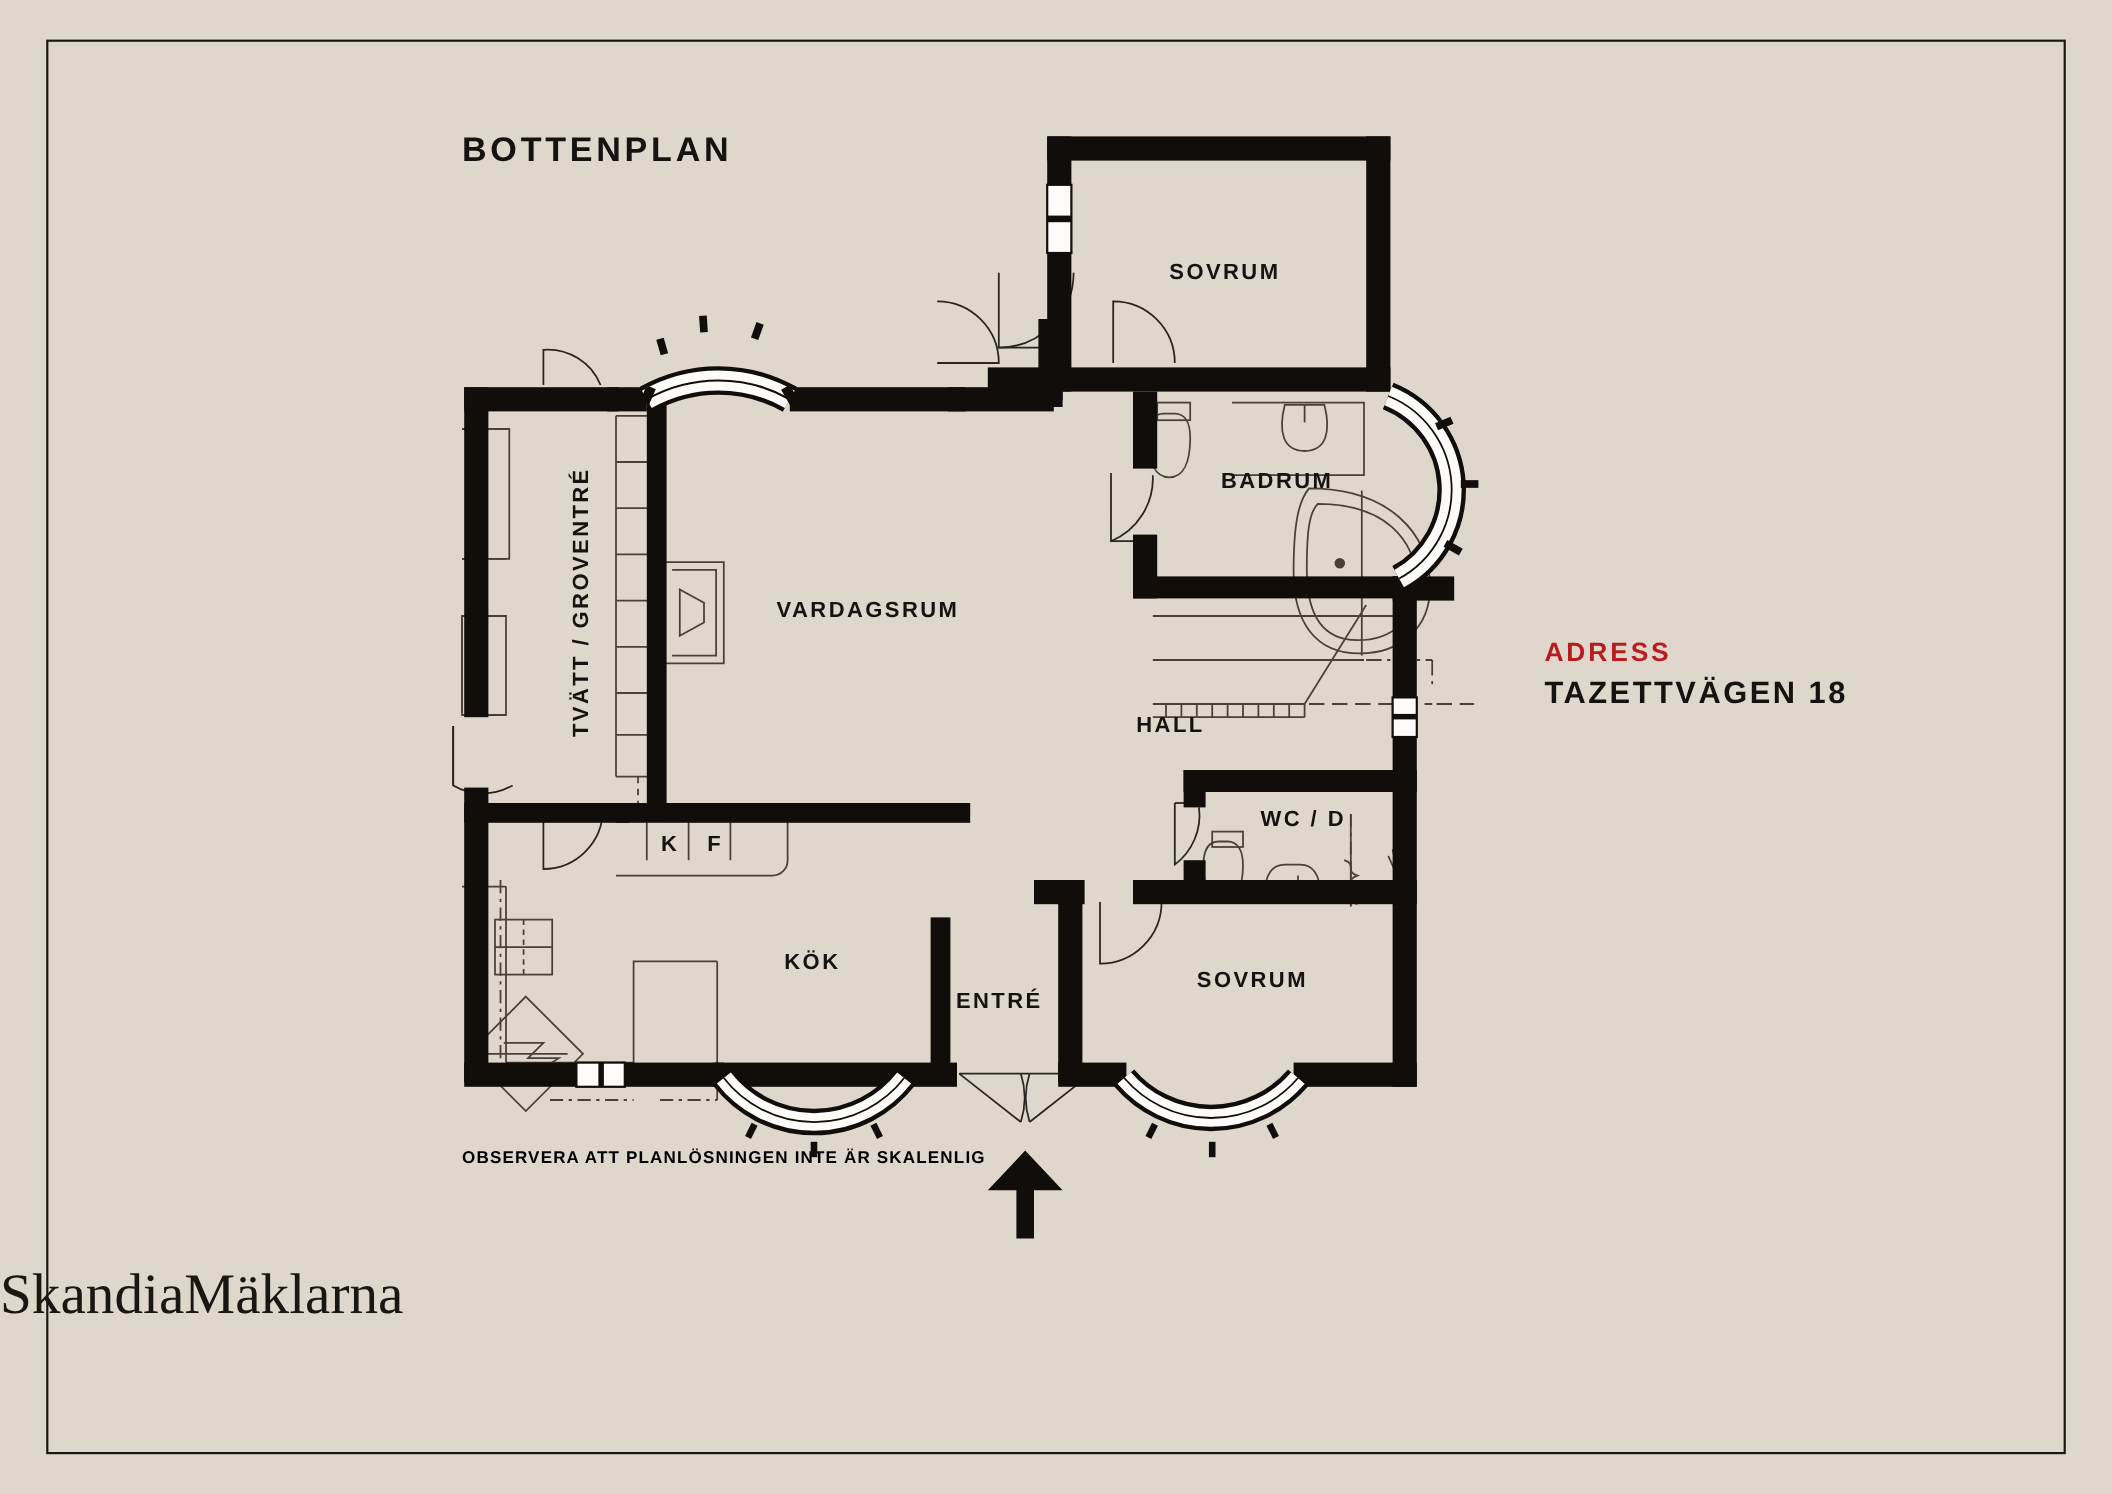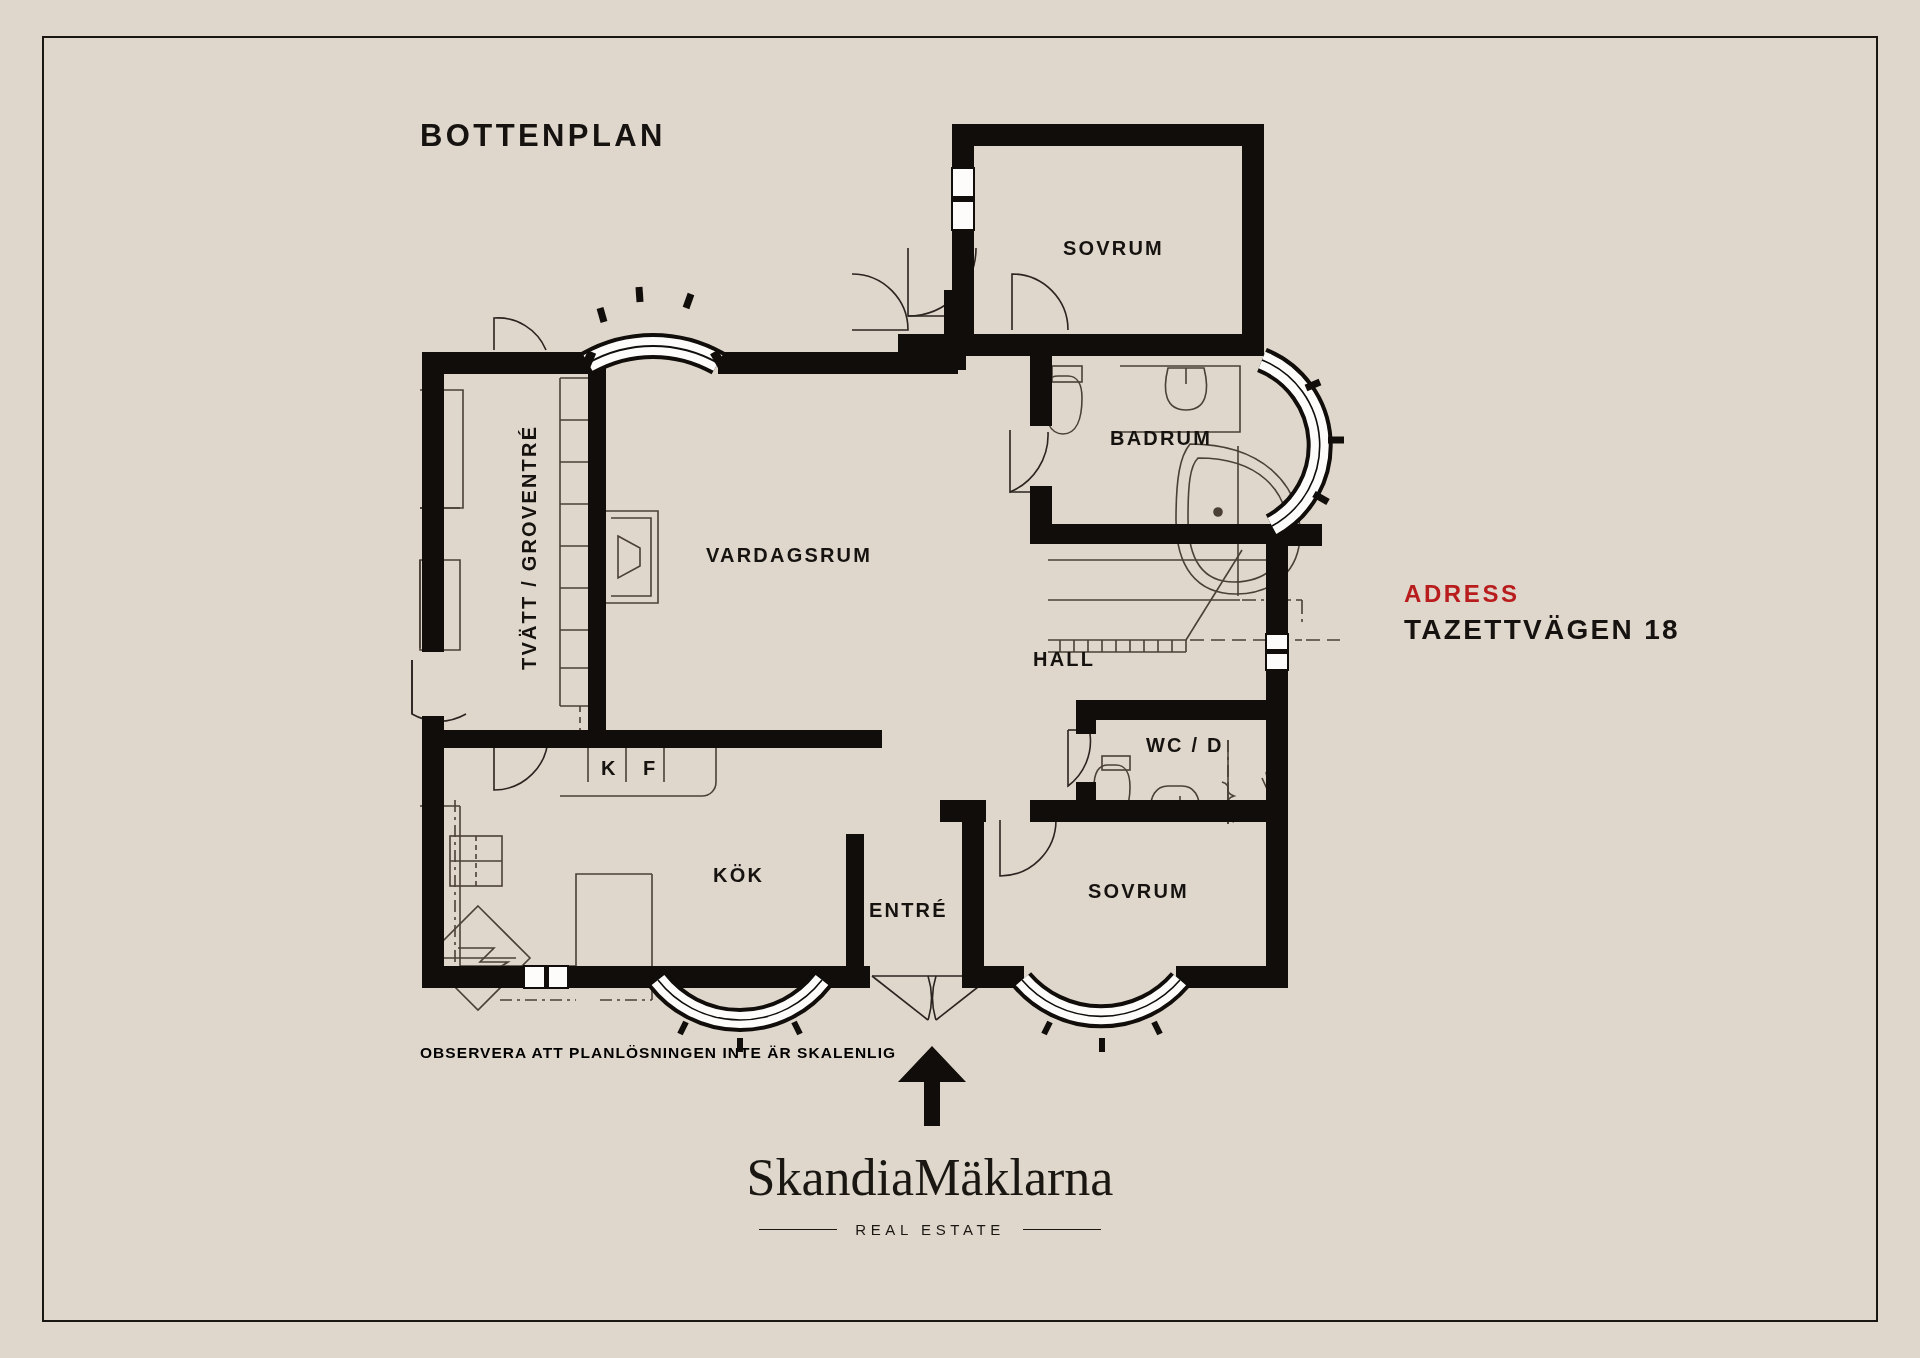--- a/index.html
+++ b/index.html
@@ -31,21 +31,21 @@
     font-size:31px;font-weight:bold;letter-spacing:3.4px;color:#15120f;
   }
   #adress-block{position:absolute;left:1404px;top:580px;}
   #adress-head{font-size:24px;font-weight:bold;letter-spacing:2.6px;color:#b91c1c;}
   #adress-line{font-size:28px;font-weight:bold;letter-spacing:2.3px;color:#15120f;margin-top:6px;}
   #disclaimer{
     position:absolute;left:420px;top:1044px;
     font-size:15.5px;font-weight:bold;letter-spacing:1.05px;color:#000000;
   }
   #logo{
-    position:absolute;left:0;top:1148px;width:1860px;text-align:center;
+    position:absolute;left:0;top:1148px;width:1860px;text-align:left;
   }
   #logo-word{
     font-family:"Liberation Serif", serif;
     font-size:52px;color:#1a1713;letter-spacing:0px;
   }
   #logo-sub-row{
     display:flex;align-items:center;justify-content:center;gap:18px;margin-top:14px;
   }
   .logo-rule{width:78px;height:1.6px;background:#1a1713;}
   #logo-sub{
@@ -61,25 +61,20 @@
 
 <div id="adress-block">
   <div id="adress-head">ADRESS</div>
   <div id="adress-line">TAZETTVÄGEN 18</div>
 </div>
 
 <div id="disclaimer">OBSERVERA ATT PLANLÖSNINGEN INTE ÄR SKALENLIG</div>
 
 <div id="logo">
   <div id="logo-word">SkandiaMäklarna</div>
-  <div id="logo-sub-row">
-    <span class="logo-rule"></span>
-    <span id="logo-sub">REAL ESTATE</span>
-    <span class="logo-rule"></span>
-  </div>
 </div>
 
 <svg id="stage" viewBox="0 0 1920 1358">
   <defs>
     <g id="win-seg"></g>
   </defs>
 
   <g stroke="#4a4036" fill="none" stroke-width="1.6">
 
     <path d="M420 560 L460 560 L460 650 L420 650 Z"></path>

